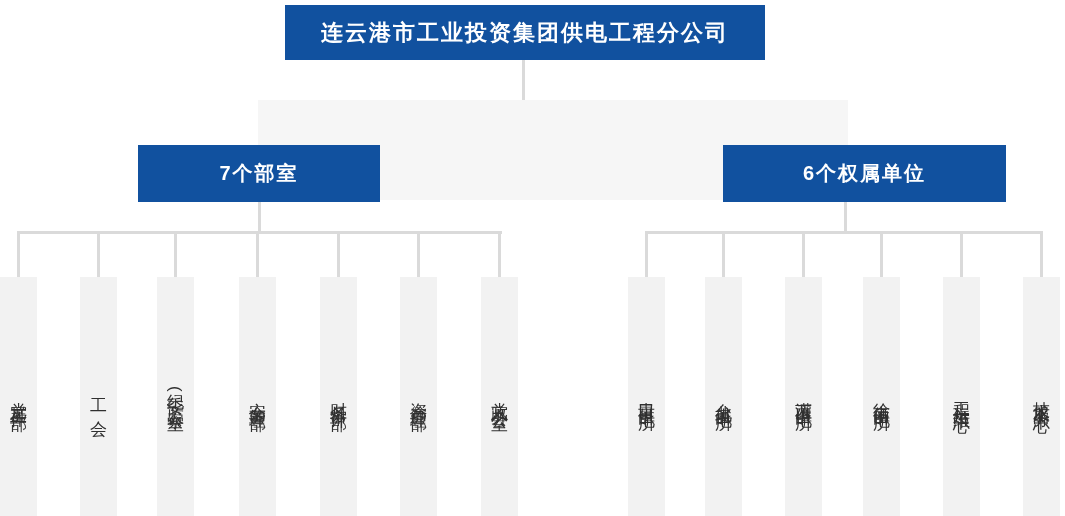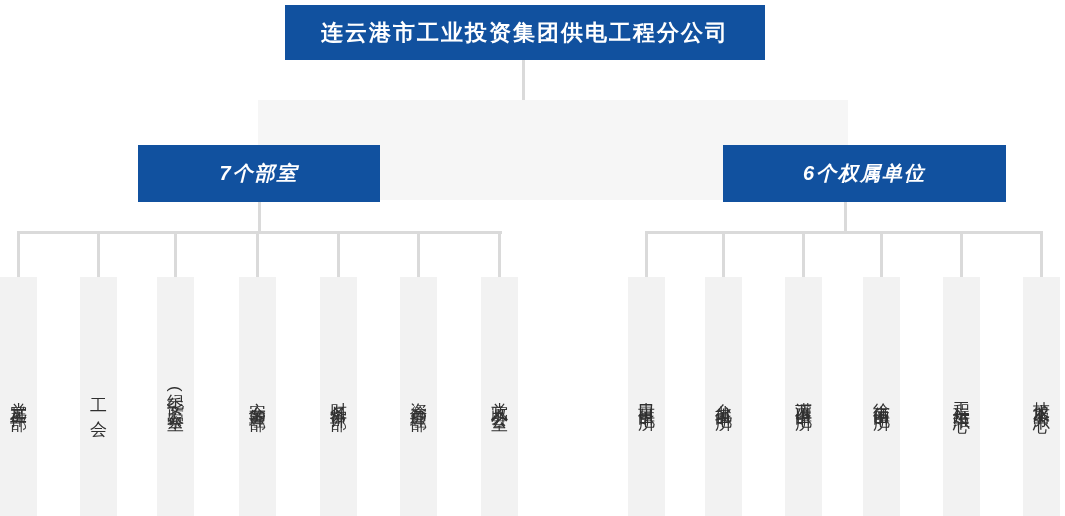--- a/index.html
+++ b/index.html
@@ -10,21 +10,21 @@
     --text-dark:#303030;
   }
   *{box-sizing:border-box;margin:0;padding:0;}
   html,body{background:#ffffff;}
   body{font-family:"Liberation Sans","DejaVu Sans",sans-serif;}
   .canvas{position:relative;width:1065px;height:516px;background:#ffffff;overflow:hidden;}
 
   .node{position:absolute;display:flex;align-items:center;justify-content:center;
         background:var(--primary-blue);color:#ffffff;font-weight:bold;text-align:right;}
   .root-box{left:285px;top:5px;width:480px;height:55px;font-size:22px;letter-spacing:2px;z-index:3;}
-  .grp{top:145px;height:57px;font-size:20px;letter-spacing:2px;z-index:2;font-style:italic;}
+  .grp{top:145px;height:57px;font-size:20px;letter-spacing:2px;z-index:2;}
   .grp-left{left:138px;width:242px;}
   .grp-right{left:723px;width:283px;}
 
   .band{position:absolute;left:258px;top:100px;width:590px;height:100px;background:var(--band-gray);z-index:1;}
 
   .line{position:absolute;background:var(--line-gray);z-index:0;}
   .root-stem{left:522px;top:60px;width:3px;height:40px;}
   .stem-left{left:258px;top:202px;width:3px;height:32px;}
   .stem-right{left:844px;top:202px;width:3px;height:32px;}
   .hbar-left{left:17px;top:231px;width:485px;height:3px;}

